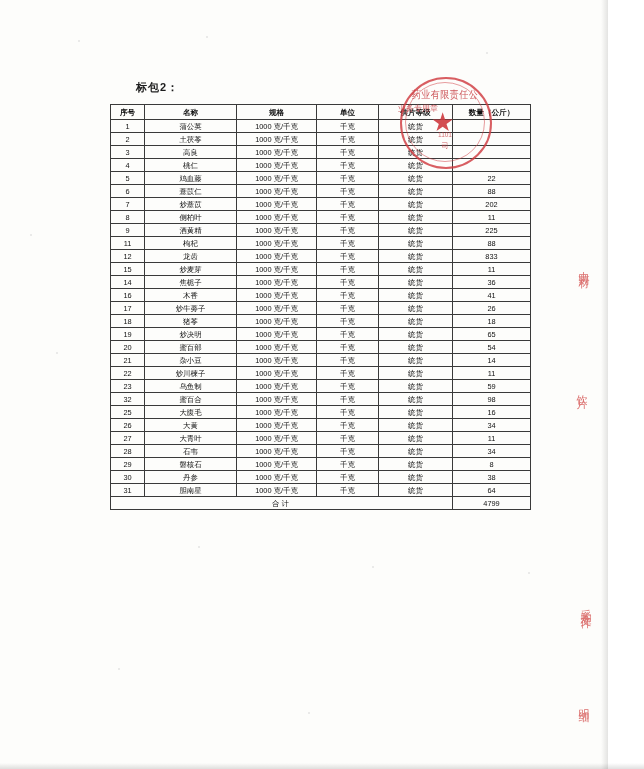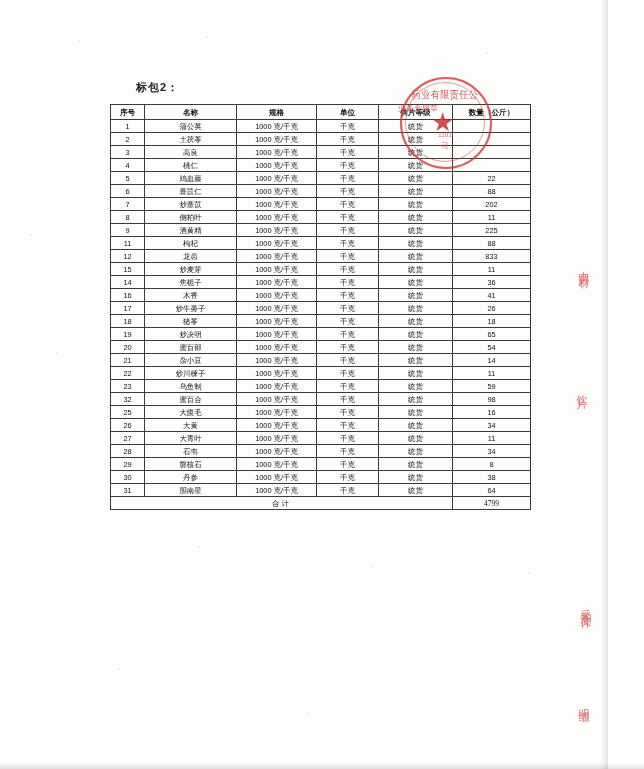--- a/index.html
+++ b/index.html
@@ -69,21 +69,21 @@
   .col-no    { width: 34px; }
   .col-name  { width: 92px; }
   .col-spec  { width: 80px; }
   .col-unit  { width: 62px; }
   .col-grade { width: 74px; }
   .col-amt   { width: 78px; }
   .total-label {
     font-weight: bold;
     letter-spacing: 2px;
   }
-  .total-row td { height: 16px; font-size: 8px; font-family: Liberation Serif, serif; }
+  .total-row td { height: 16px; font-size: 8px; }
 
   
   .stamp {
     position: absolute;
     left: 398px;
     top: 75px;
     width: 96px;
     height: 96px;
     pointer-events: none;
   }

